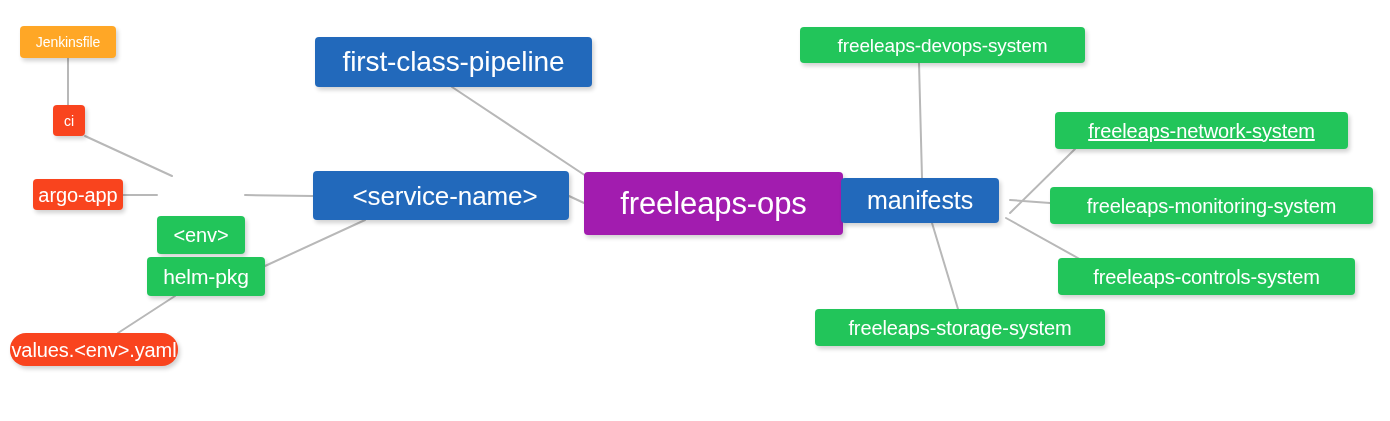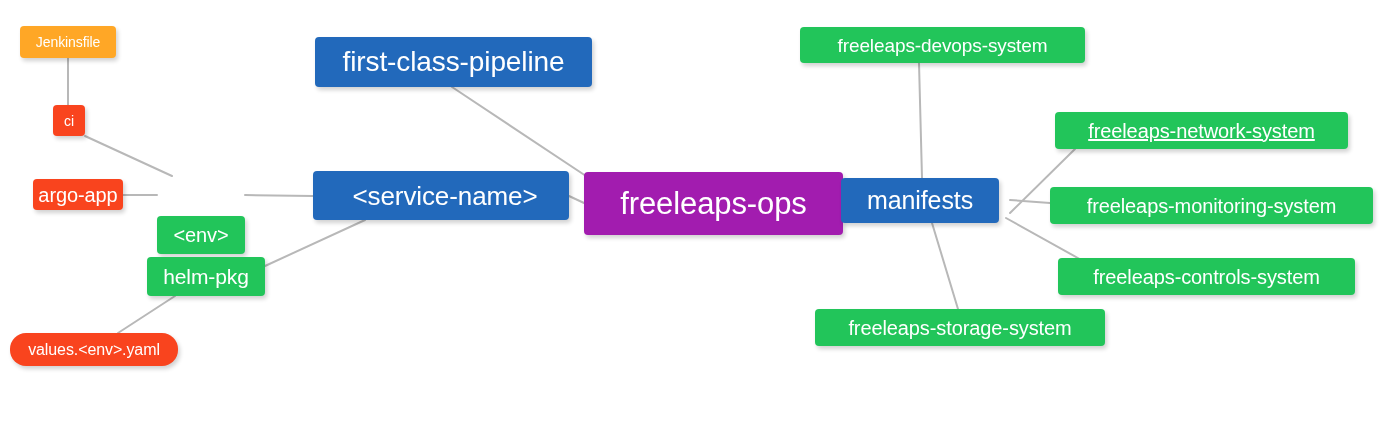--- a/index.html
+++ b/index.html
@@ -75,21 +75,21 @@
       </div>
       <div class="node n-red" style="left: 33px; top: 179px; width: 90px; height: 31px; font-size: 20px;">
         <span>argo-app</span>
       </div>
       <div class="node n-green" style="left: 157px; top: 176px; width: 88px; height: 38px; font-size: 20px; margin-top: 40px;">
         <span>&lt;env&gt;</span>
       </div>
       <div class="node n-green" style="left: 147px; top: 257px; width: 118px; height: 39px; font-size: 21px;">
         <span>helm-pkg</span>
       </div>
-      <div class="node n-red" style="left: 10px; top: 333px; width: 168px; height: 33px; font-size: 16px; border-radius: 16px;">
+      <div class="node n-red" style="left: 10px; top: 333px; width: 168px; height: 33px; font-size: 20px; border-radius: 16px;">
         <span>values.&lt;env&gt;.yaml</span>
       </div>
       <div class="node n-blue" style="left: 315px; top: 37px; width: 277px; height: 50px; font-size: 28px;">
         <span>first-class-pipeline</span>
       </div>
       <div class="node n-blue" style="left: 313px; top: 171px; width: 256px; height: 49px; font-size: 26px; padding-left: 8px;">
         <span>&lt;service-name&gt;</span>
       </div>
       <div class="node n-root" style="left: 584px; top: 172px; width: 259px; height: 63px; font-size: 31px;">
         <span>freeleaps-ops</span>

